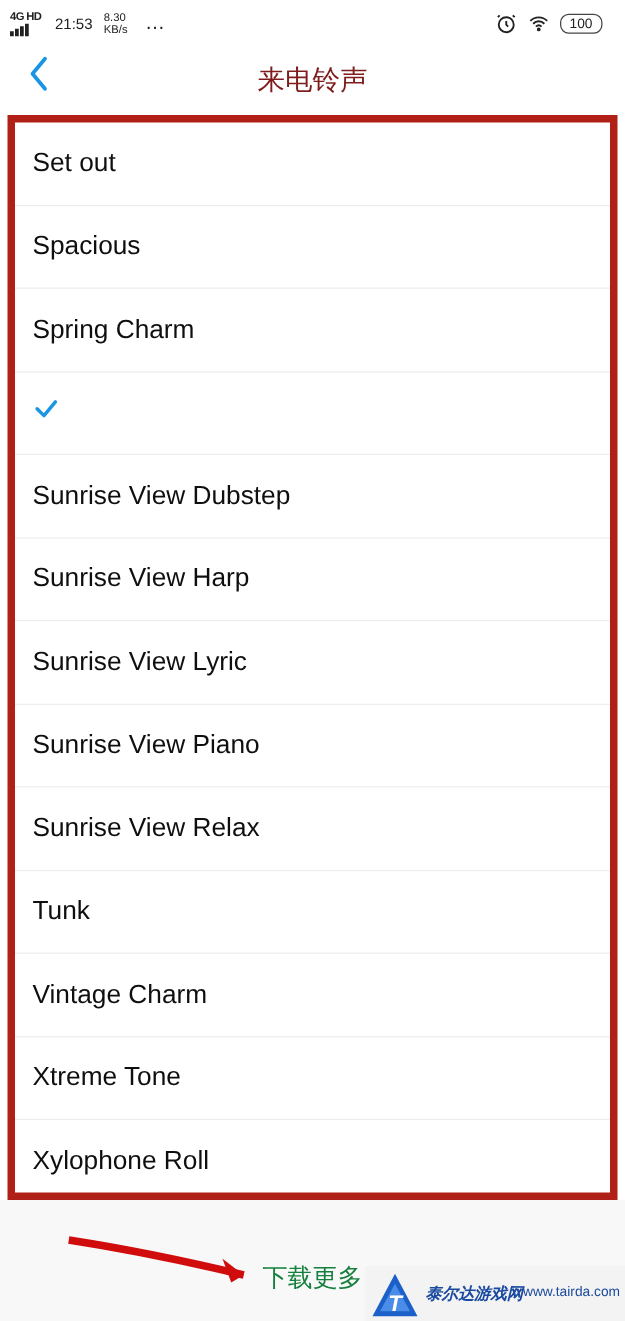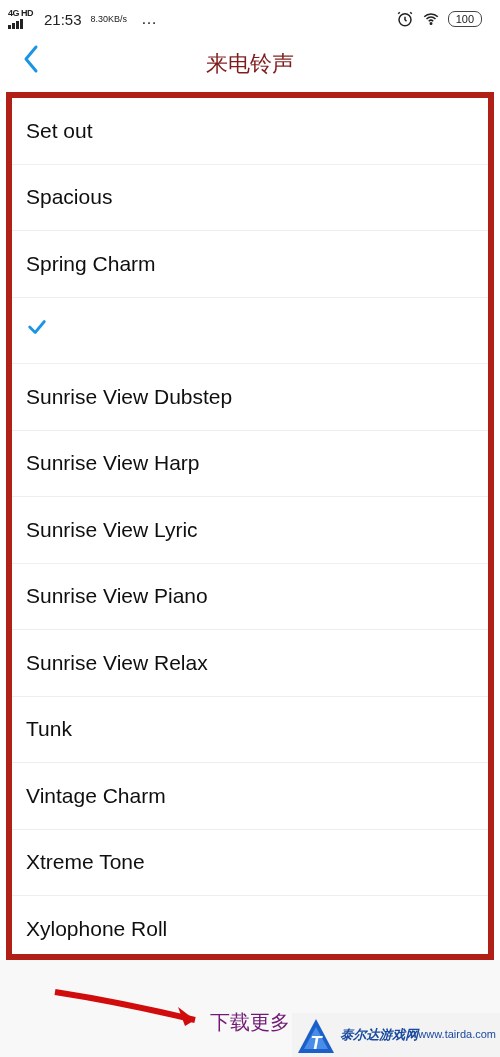--- a/index.html
+++ b/index.html
@@ -48,27 +48,27 @@
     }
     .sig-bars span {
       width: 3px;
       background: #222;
     }
     .sig-bars span:nth-child(1){height:4px}
     .sig-bars span:nth-child(2){height:6px}
     .sig-bars span:nth-child(3){height:8px}
     .sig-bars span:nth-child(4){height:10px}
     .time {
-      font-size: 15px;
+      font-size: 12px;
       font-weight: 400;
       margin-left: 3px;
     }
     .speed-group {
       display: flex;
-      flex-direction: row;
+      flex-direction: column;
       line-height: 1;
       font-size: 9px;
       margin-left: 1px;
     }
     .dots {
       font-size: 16px;
       margin-left: 6px;
       letter-spacing: 1px;
     }
     .status-right {
@@ -152,21 +152,21 @@
       left: 50px;
       top: 22px;
     }
     .download-more {
       position: absolute;
       left: 0;
       right: 0;
       top: 49px;
       text-align: center;
       font-size: 20px;
-      color: #701a75;
+      color: #15803d;
     }
     .watermark {
       position: absolute;
       right: 0;
       bottom: 0;
       display: flex;
       align-items: center;
       background: rgba(240,240,240,0.6);
       padding: 2px 4px;
     }

